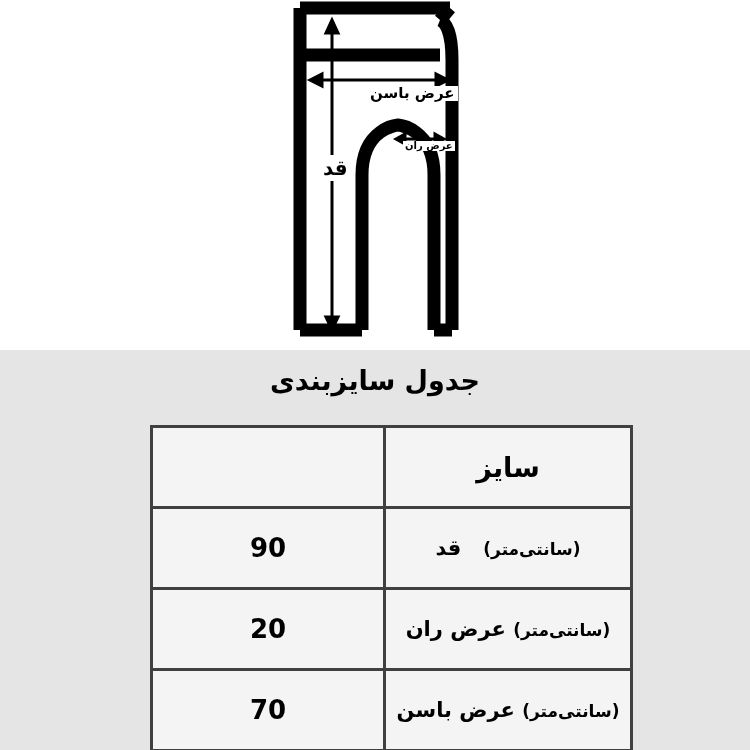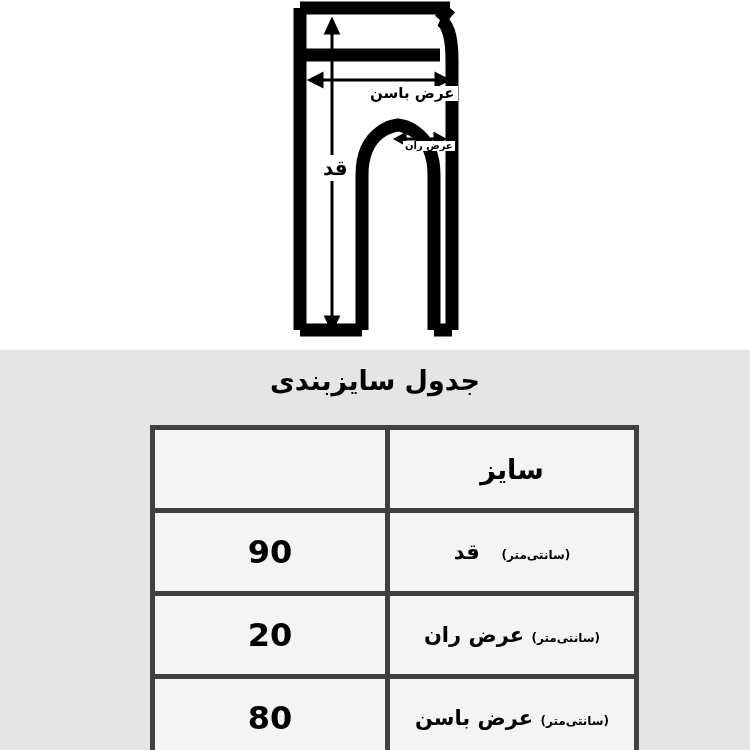--- a/index.html
+++ b/index.html
@@ -93,43 +93,43 @@
   #size-table {
     position: absolute;
     left: 150px;
     top: 75px;
     width: 450px;
     border-collapse: collapse;
     background: #f4f4f4;
     table-layout: fixed;
   }
   #size-table td {
-    border: 5px solid #404040;
+    border: 3px solid #404040;
     height: 78px;
     text-align: center;
     vertical-align: middle;
     color: #000000;
     direction: rtl;
     padding: 0 6px;
   }
   #size-table td.label-cell {
     width: 232px;
     font-size: 21px;
     font-weight: bold;
   }
   #size-table td.value-cell {
     width: 218px;
-    font-size: 32px;
+    font-size: 26px;
     font-weight: bold;
   }
   #size-table tr.header-row td.label-cell {
     font-size: 27px;
   }
   .unit {
-    font-size: 12px;
+    font-size: 17px;
     font-weight: bold;
   }
 </style>
 </head>
 <body>
 
 <div id="page">
 
   <div id="diagram-area">
 
@@ -207,19 +207,19 @@
             <span>عرض ران</span>
           </td>
           <td class="value-cell">20</td>
         </tr>
 
         <tr>
           <td class="label-cell">
             <span class="unit">(سانتی‌متر)</span>
             <span>عرض باسن</span>
           </td>
-          <td class="value-cell">80</td>
+          <td class="value-cell">70</td>
         </tr>
       </tbody>
     </table>
   </div>
 
 </div>
 
 </body></html>

